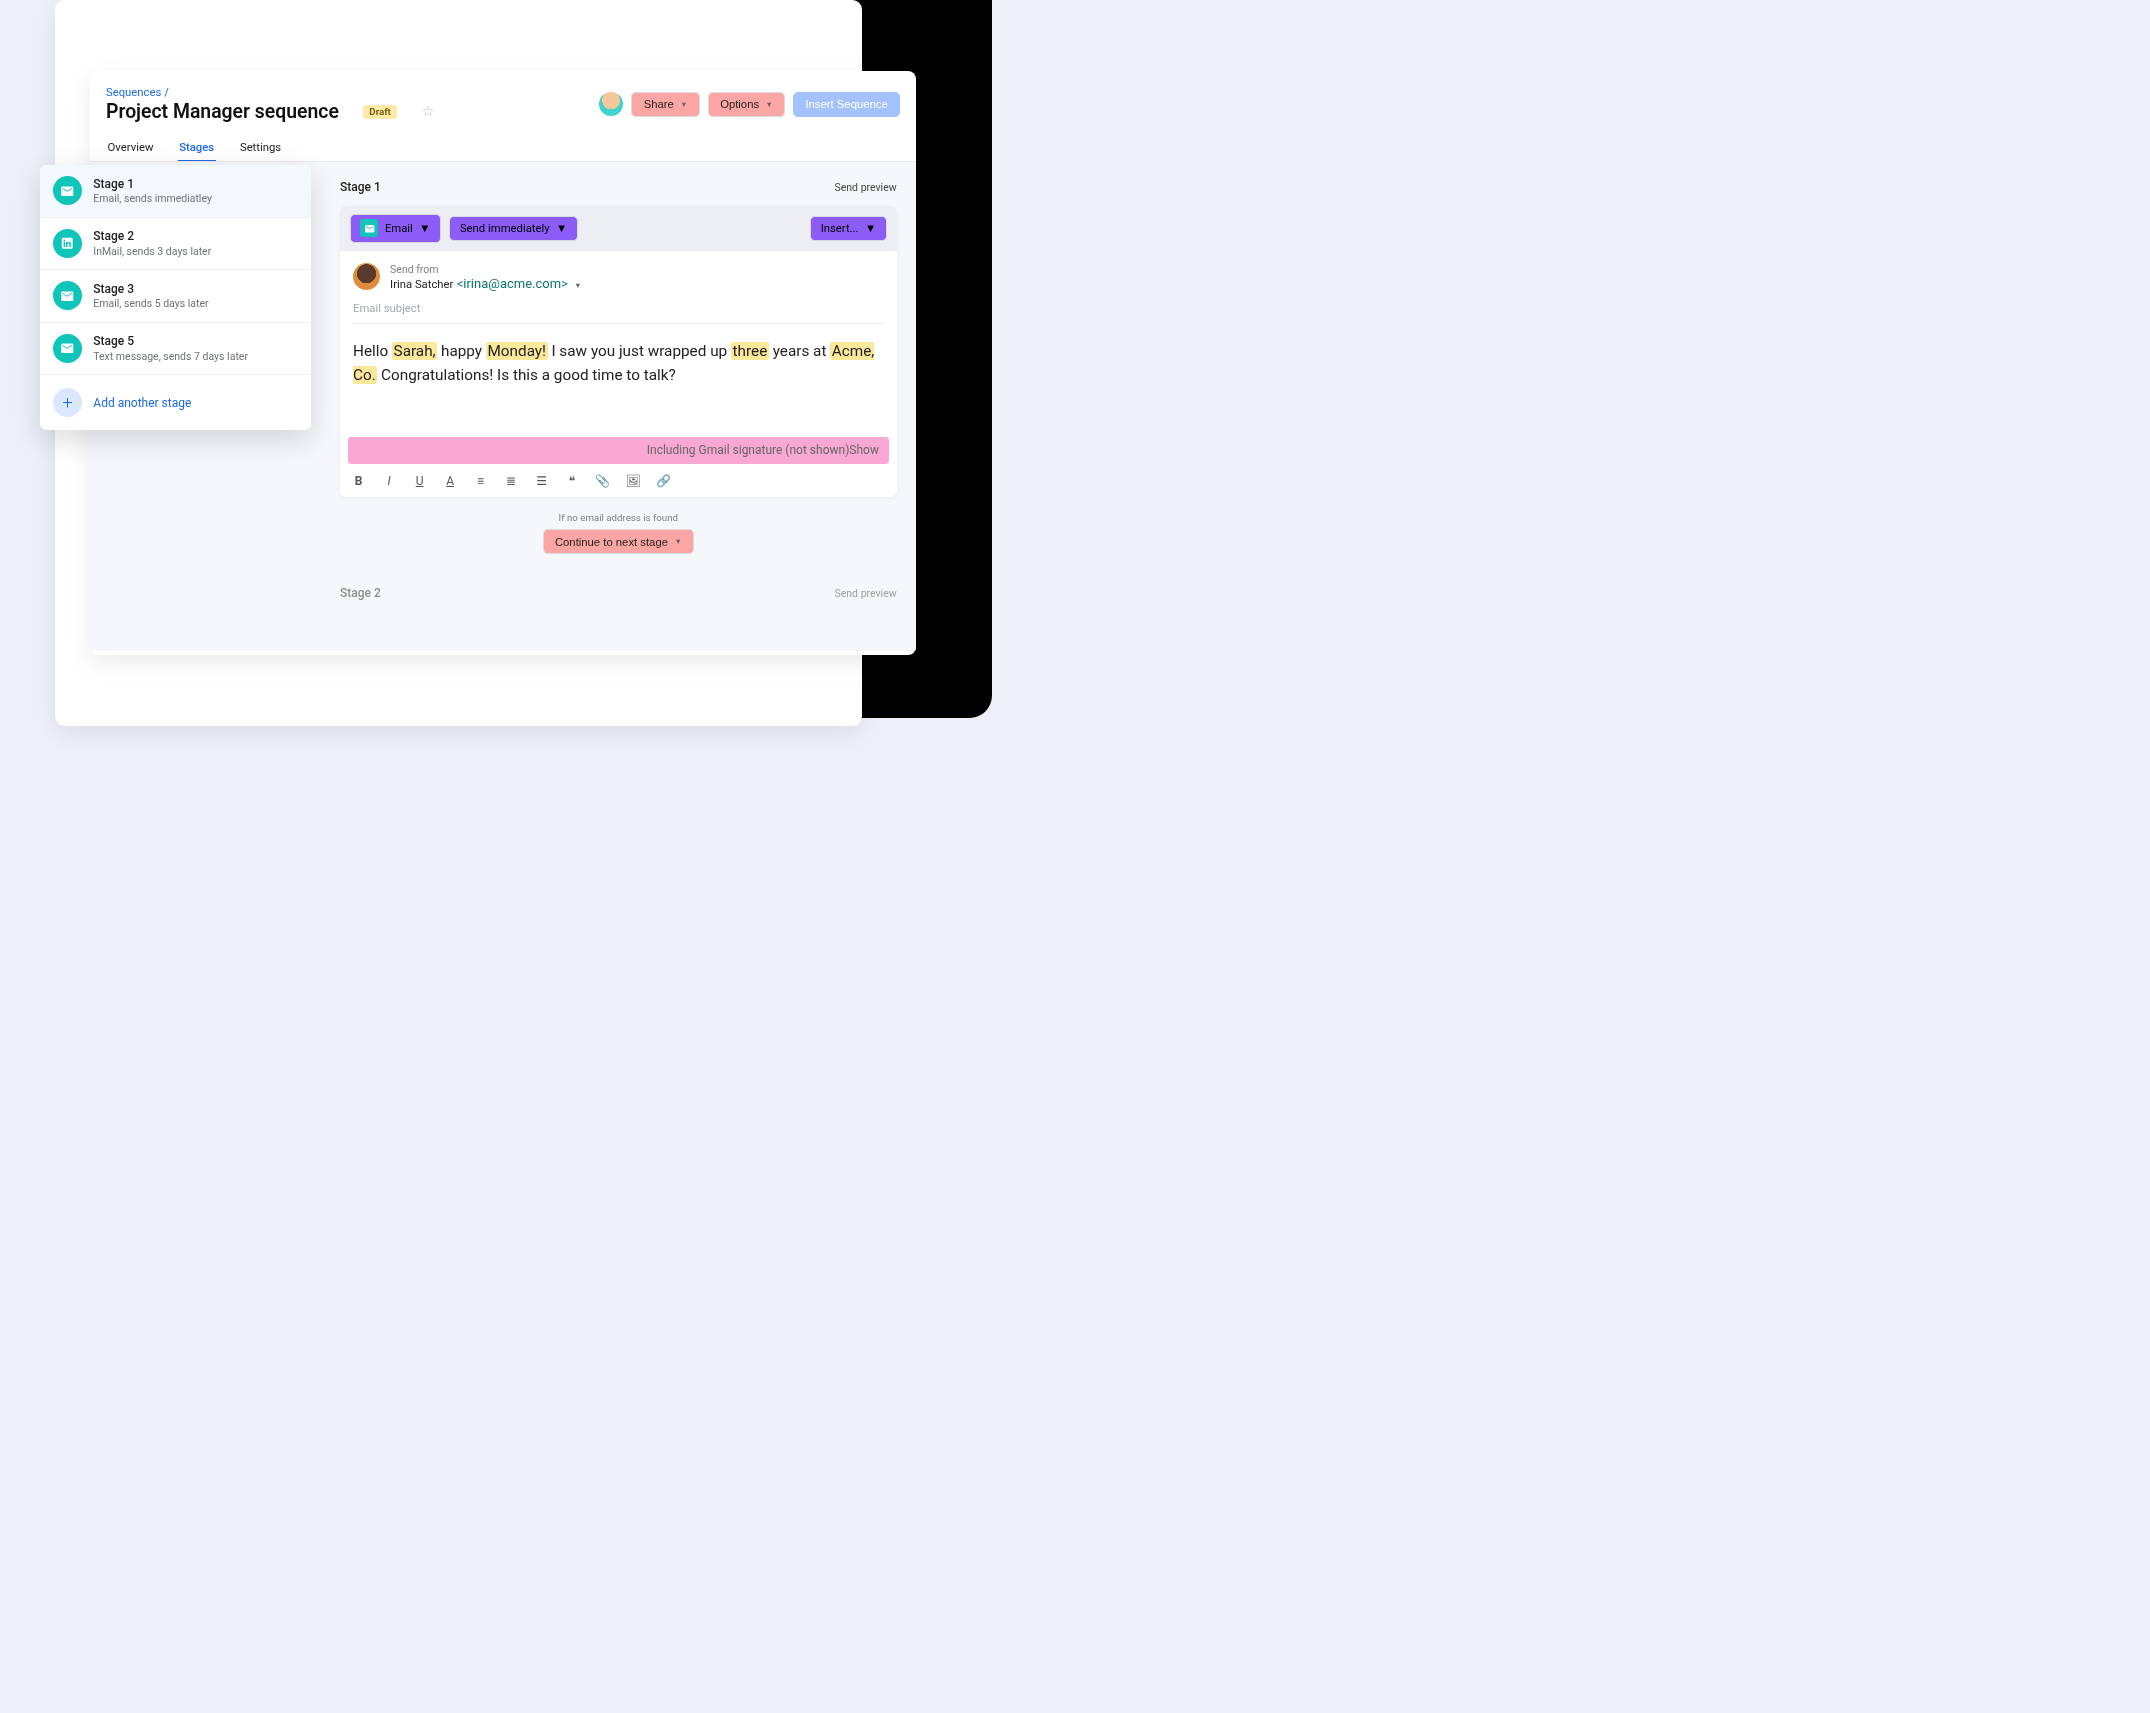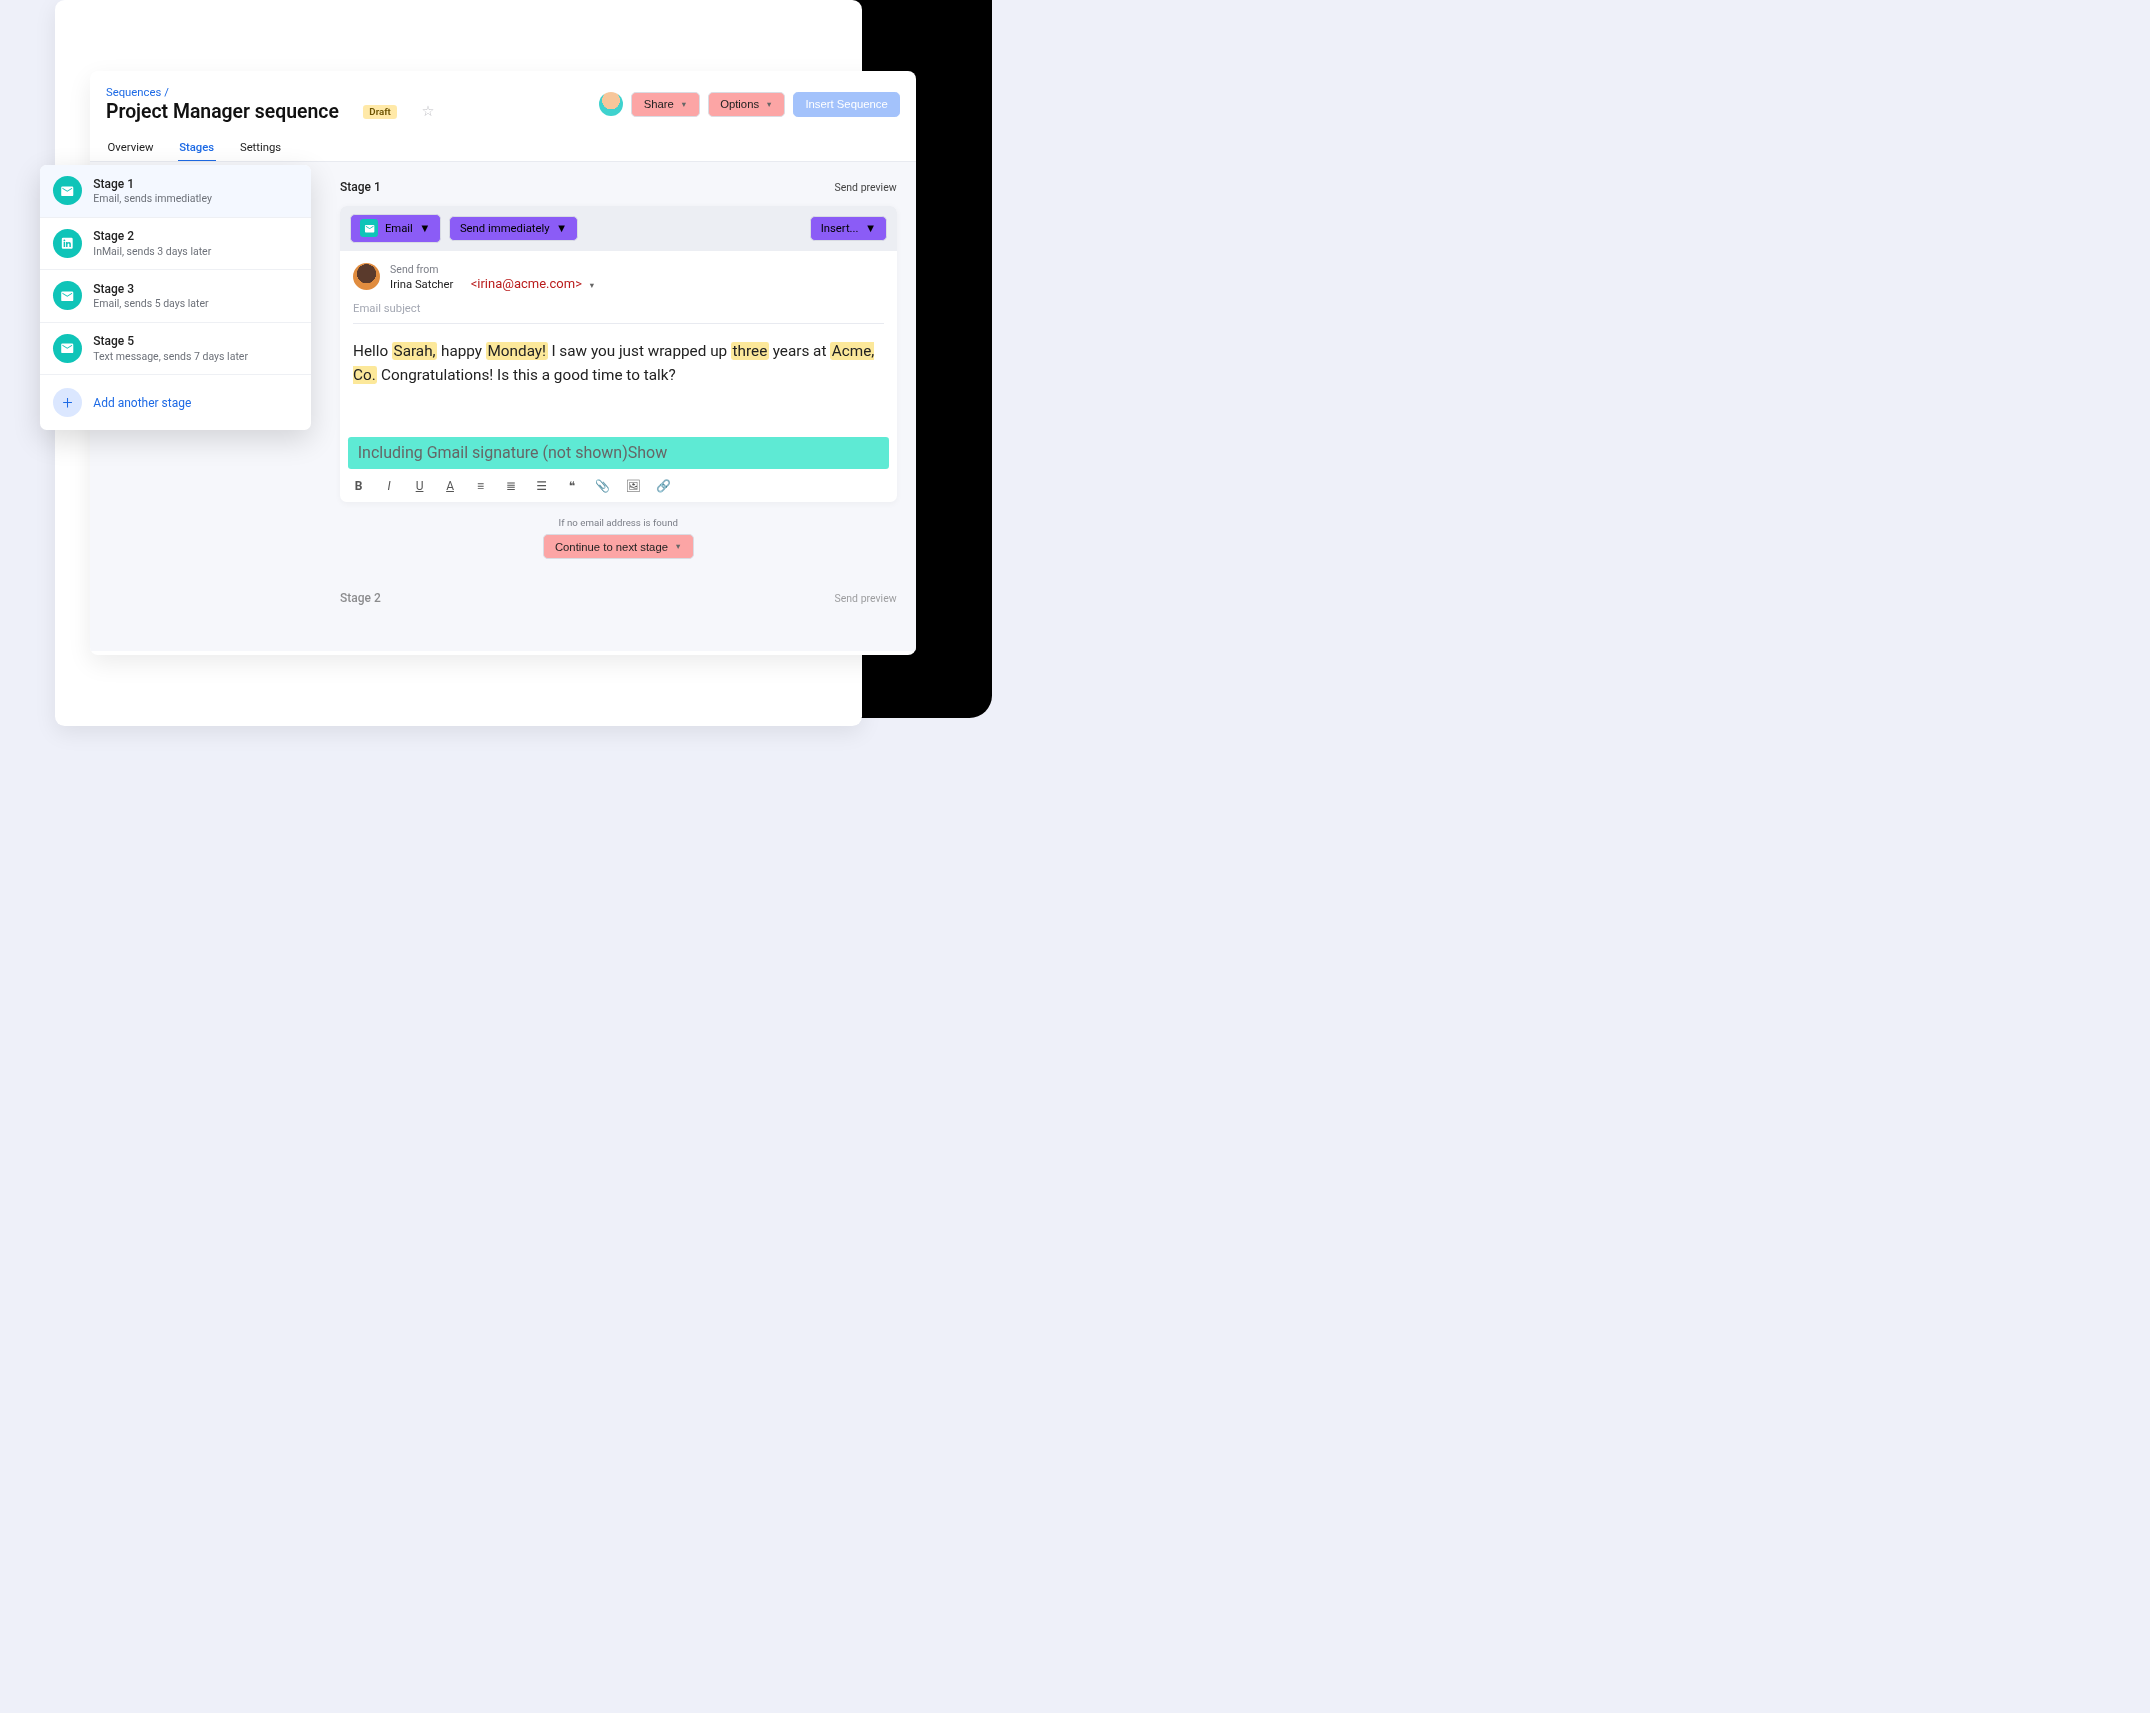--- a/index.html
+++ b/index.html
@@ -137,45 +137,45 @@
   align-items: center;
   gap: 9.7px;
   padding: 11.3px 13px 0 13px;
 }
 .sender-avatar {
   width: 27.4px; height: 27.4px; border-radius: 50%;
   background: radial-gradient(circle at 50% 40%, #5a3a2c 0 45%, #e08c3f 46% 100%);
 }
 .sender-text { font-size: 10.5px; color: #7b7e87; }
 .sender-name { font-size: 11.3px; color: #222; }
-.sender-email { color: #b91c1c; margin-left: 14px; }
+.sender-email { color: #0f766e; }
 .subject-row {
   padding: 11.3px 13px 8px 13px;
   font-size: 11.3px;
   color: #a4a8b3;
   border-bottom: 0.8px solid #e8eaf0;
   margin: 0 13px;
   padding-left: 0; padding-right: 0;
 }
 .body-area {
   padding: 16px 13px 22.6px 13px;
   font-size: 15.3px;
   line-height: 1.55;
   color: #222;
   min-height: 113px;
 }
 .hl { background: #fce89a; border-radius: 2.4px; padding: 0 1.6px; }
 .signature-row {
-  background: #5eead4;
+  background: #f9a8d4;
   margin: 0 8px;
   padding: 6.5px 9.7px;
-  font-size: 16px;
+  font-size: 12px;
   color: #666;
   display: flex;
-  justify-content: flex-start;
+  justify-content: flex-end;
   border-radius: 3.2px;
 }
 .format-row {
   padding: 9.7px 11.3px;
   display: flex;
   gap: 16px;
   color: #555;
 }
 .fmt { cursor: pointer; font-size: 12px; width: 14.5px; text-align: center; }
 .fallback { text-align: center; padding: 14.5px 0 8px 0; margin-left: 202px; }

